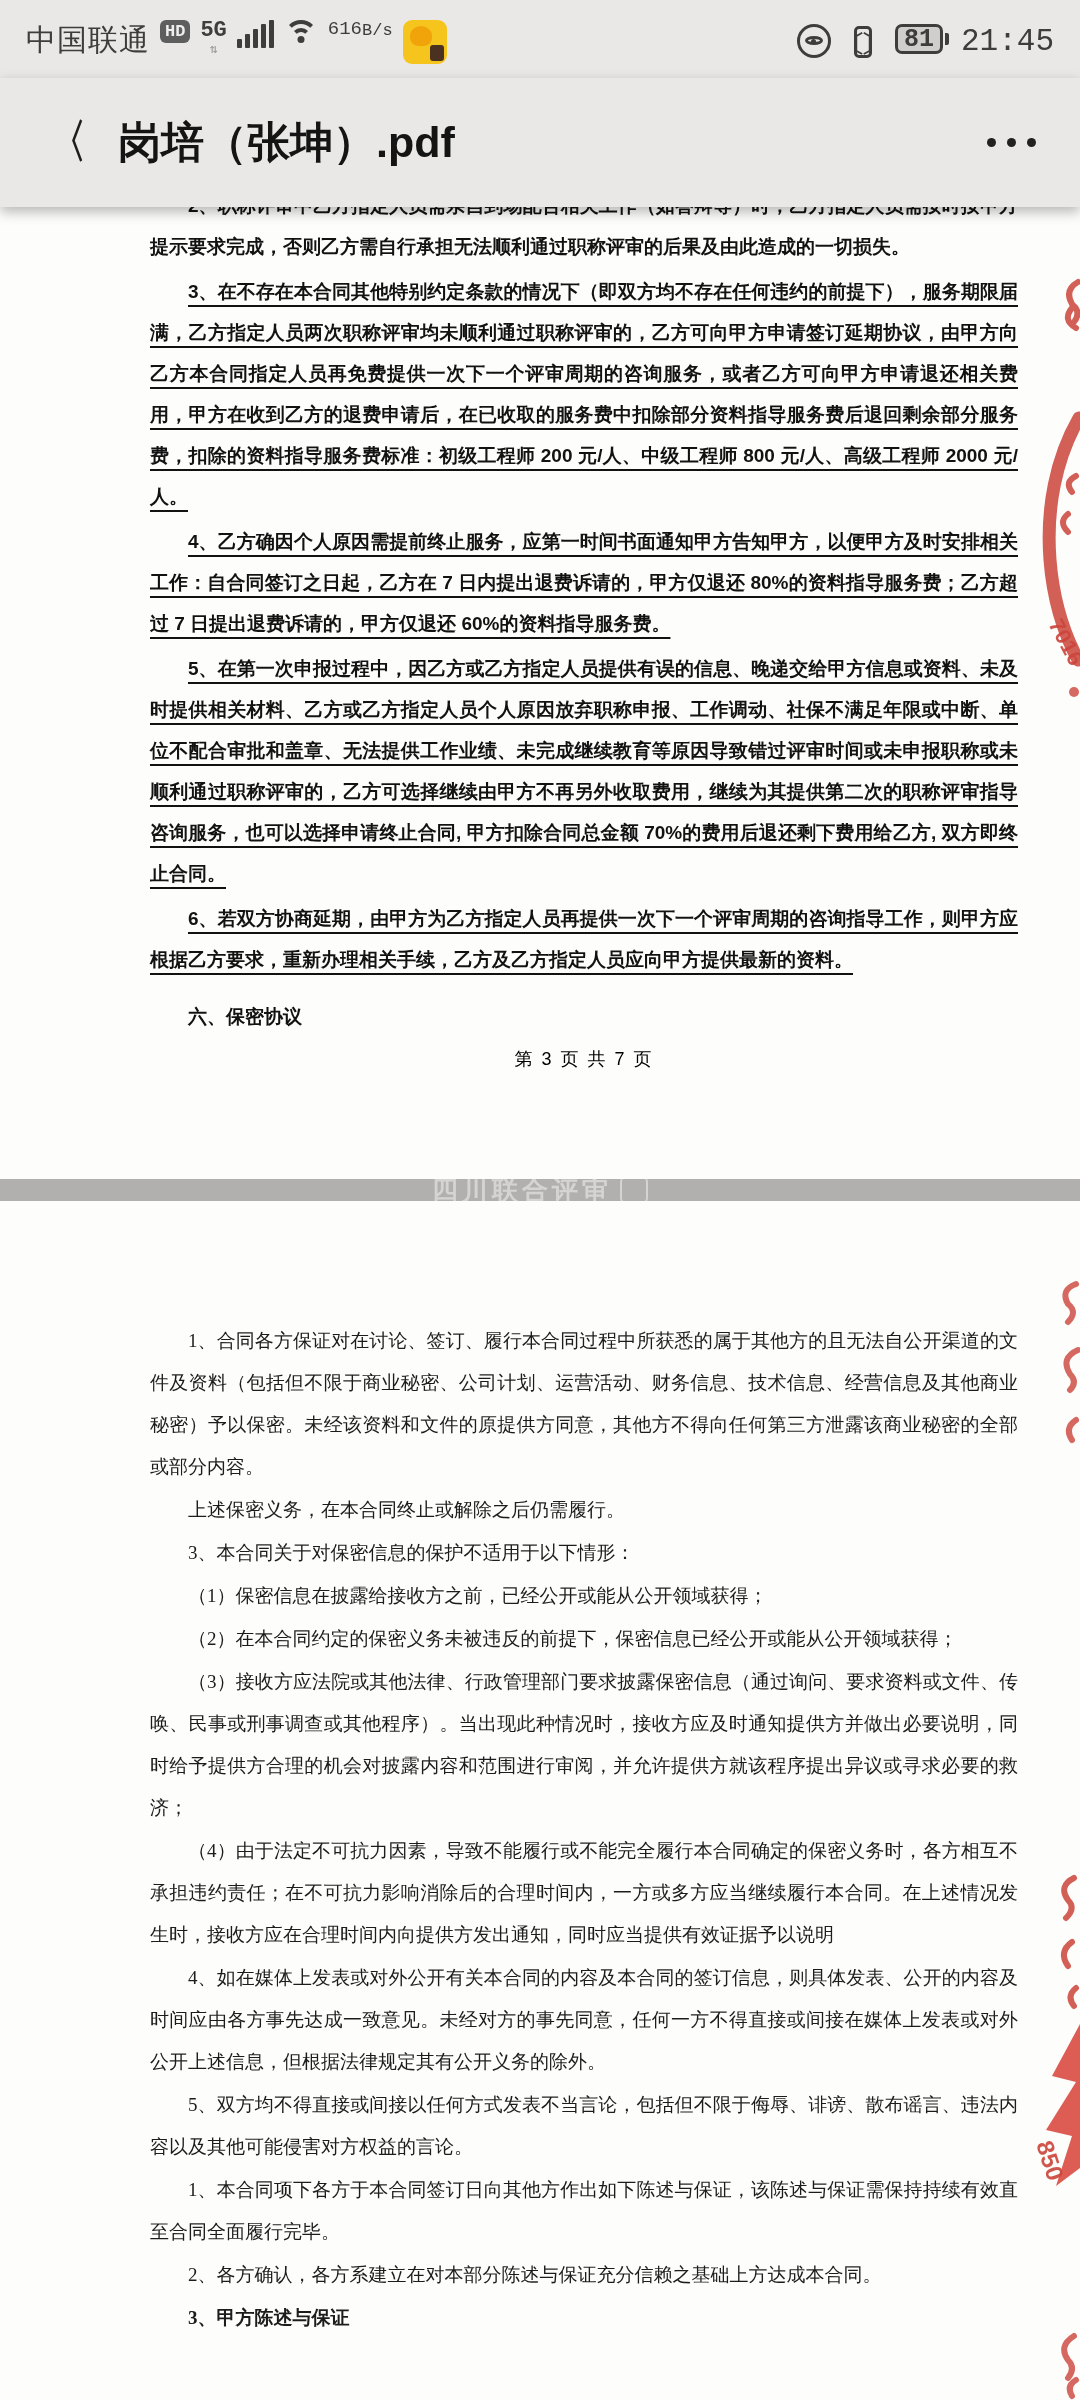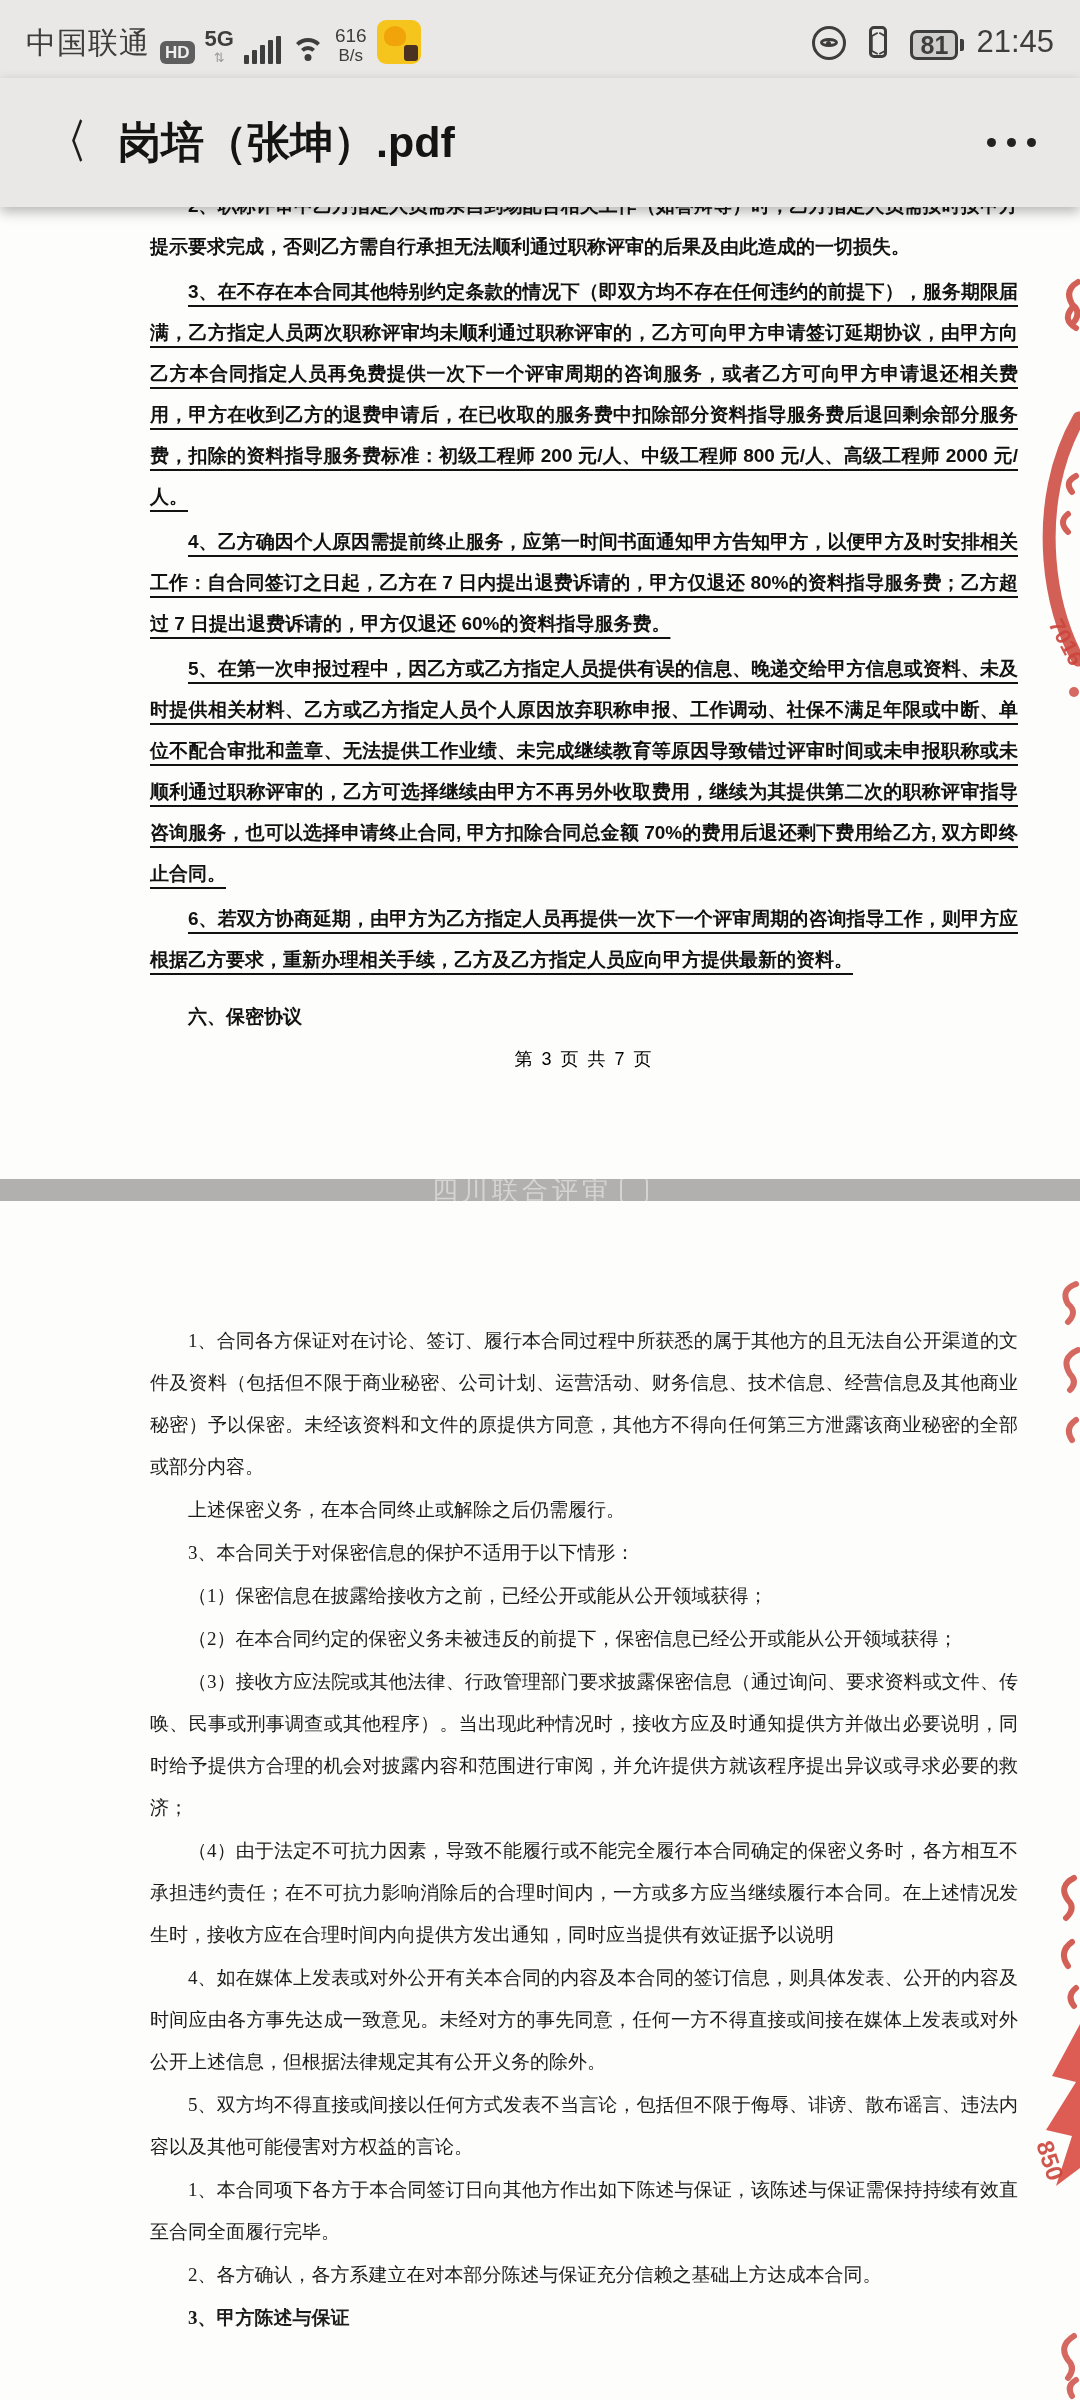--- a/index.html
+++ b/index.html
@@ -6,41 +6,41 @@
   .screen{
     position:relative;width:1080px;height:2400px;margin:0 auto;
     background:#b2b0ae;overflow:hidden;
     font-family:"Liberation Sans",sans-serif;color:#222;
   }
   
   .status-bar{
     height:78px;background:#e9e8e6;display:flex;align-items:center;
     padding:6px 26px 0 26px;box-sizing:border-box;color:#3d3d3d;
   }
-  .sb-left,.sb-right{display:flex;align-items:flex-end;gap:10px;}
+  .sb-left,.sb-right{display:flex;align-items:flex-start;gap:10px;font-family:Liberation Mono, monospace;}
   .sb-right{margin-left:auto;gap:12px;}
   .carrier{font-size:30px;letter-spacing:1px;}
   .hd-badge{background:#5e5e5e;color:#efefef;font-size:17px;font-weight:bold;
     border-radius:6px;padding:3px 5px;line-height:1;}
   .net-5g{display:flex;flex-direction:column;align-items:center;line-height:1;}
   .net-5g .g{font-size:22px;font-weight:bold;}
   .net-5g .arrows{font-size:13px;color:#9a9a9a;margin-top:1px;}
   .bars{display:flex;align-items:flex-end;gap:3px;height:28px;}
   .bars i{display:block;width:5px;background:#3d3d3d;border-radius:1px;}
   .bars i:nth-child(1){height:9px}.bars i:nth-child(2){height:14px}
   .bars i:nth-child(3){height:19px}.bars i:nth-child(4){height:24px}
   .bars i:nth-child(5){height:28px}
   .wifi{width:34px;height:26px;position:relative;}
   .wifi span{position:absolute;left:50%;transform:translateX(-50%);
     border:solid #3d3d3d;border-width:4px 4px 0 0;border-radius:50%;
     box-sizing:border-box;}
   .wifi span:nth-child(1){width:34px;height:34px;top:0;border-width:4px;border-color:#3d3d3d transparent transparent transparent;}
   .wifi span:nth-child(2){width:20px;height:20px;top:8px;border-width:4px;border-color:#3d3d3d transparent transparent transparent;}
   .wifi span:nth-child(3){width:7px;height:7px;top:16px;background:#3d3d3d;border:0;border-radius:50%;}
-  .speed{display:flex;flex-direction:column;align-items:center;line-height:1;}
+  .speed{display:flex;flex-direction:row;align-items:center;line-height:1;}
   .speed .v{font-size:19px;}
   .speed .u{font-size:17px;margin-top:2px;}
   .app-icon{width:44px;height:44px;border-radius:9px;background:#f6c51d;position:relative;overflow:hidden;}
   .app-icon:before{content:"";position:absolute;left:7px;top:6px;width:22px;height:20px;
     background:#f0a40a;border-radius:50% 50% 40% 40%;}
   .app-icon:after{content:"";position:absolute;right:3px;bottom:3px;width:14px;height:16px;
     background:#4a3120;border-radius:3px;}
   .eye-icon{width:34px;height:34px;border:3px solid #3d3d3d;border-radius:50%;
     position:relative;box-sizing:border-box;}
   .eye-icon:before{content:"";position:absolute;left:5px;top:9px;width:18px;height:9px;
@@ -77,21 +77,21 @@
   .para{margin:4px 0;font-size:19px;line-height:41px;text-indent:2em;
     text-align:justify;}
   .page4 .para{line-height:42px;margin:1px 0;}
   .underline{text-decoration:underline;text-underline-offset:7px;text-decoration-thickness:2px;}
   .bold{font-weight:700;}
   .gap-top{margin-top:16px;}
   .clipped{margin-top:-22px;}
   .page-footer{text-align:center;font-size:18px;font-weight:400;color:#000000;
     margin-top:10px;letter-spacing:2px;}
   .separator{height:22px;background:#b2b0ae;display:flex;align-items:center;justify-content:center;overflow:hidden;}
-  .watermark{font-size:26px;color:rgba(250,250,248,.48);letter-spacing:4px;display:flex;align-items:center;gap:8px;}
+  .watermark{font-size:26px;color:rgba(250,250,248,.48);letter-spacing:4px;display:flex;align-items:center;gap:8px;font-weight:bold;}
   .wm-logo{width:24px;height:24px;border:2px solid rgba(250,250,248,.48);border-radius:6px;display:inline-block;}
   
   .stamp{position:absolute;right:0;pointer-events:none;}
   .stamp svg{display:block;}
 </style>
 </head>
 <body>
 
 <div class="screen">
 

